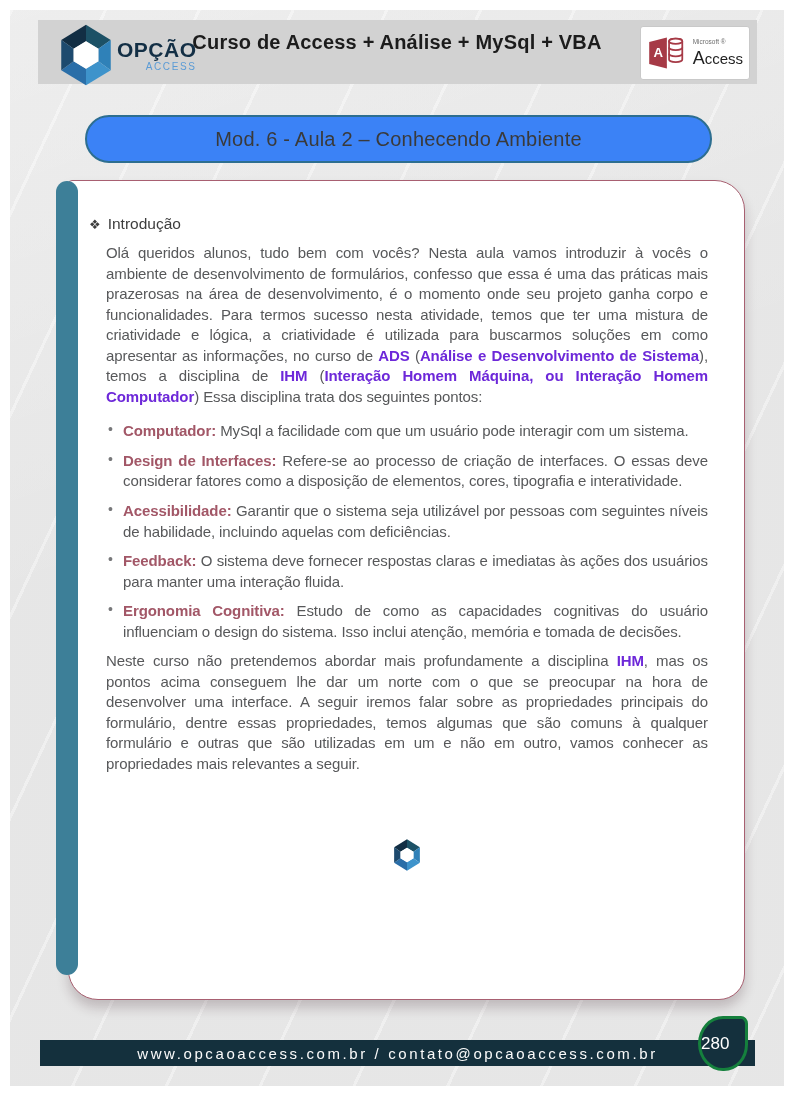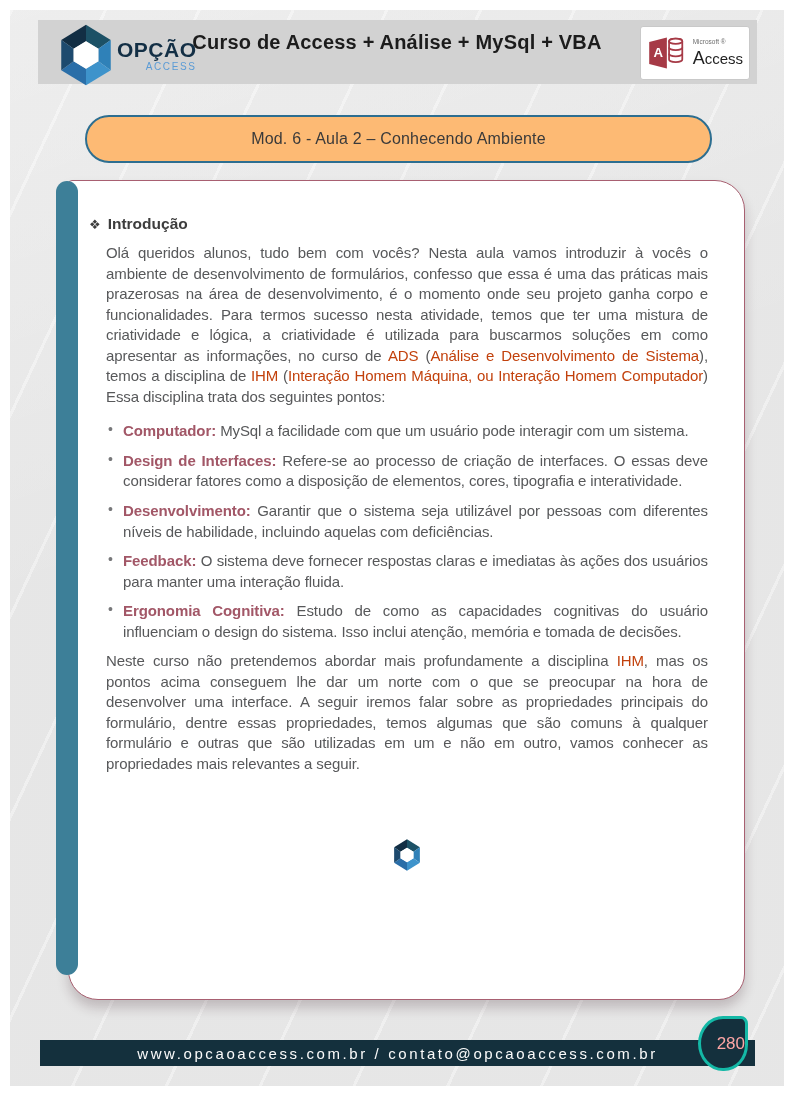--- a/index.html
+++ b/index.html
@@ -27,57 +27,57 @@
     font-size:20px; font-weight:bold; color:#1c1c1c; letter-spacing:0.2px; white-space:nowrap; }
   .access-card { position:absolute; right:44px; top:26px; width:110px; height:54px; background:#ffffff;
     border:1px solid #c9c9c9; border-radius:3px; display:flex; align-items:center; padding:4px 6px; gap:3px; }
   .access-text { display:flex; flex-direction:column; line-height:1; }
   .access-text .ms { font-size:6.5px; color:#6f6f6f; margin-bottom:3px; }
   .access-text .ac { font-size:15px; color:#1f1f1f; }
   .access-text .ac::first-letter { font-size:18px; }
 
   
   .banner { position:absolute; left:85px; top:115px; width:627px; height:48px;
-    background:#fdba74; border:2px solid #2d6e90; border-radius:26px;
+    background:#3b82f6; border:2px solid #2d6e90; border-radius:26px;
     display:flex; align-items:center; justify-content:center;
-    font-size:16px; color:#3a3a3a; letter-spacing:0.2px; }
+    font-size:20px; color:#3a3a3a; letter-spacing:0.2px; }
 
   
   .accent-bar { position:absolute; left:56px; top:181px; width:22px; height:794px;
     background:#3d7f98; border-radius:11px; z-index:3; }
   .card { position:absolute; left:68px; top:180px; width:677px; height:820px;
     background:#ffffff; border:1px solid #a86071;
     border-radius:4px 30px 26px 30px;
     box-shadow:0 8px 12px rgba(60,30,40,0.22);
     padding:34px 36px 0 37px; z-index:2; }
 
   .section-heading { display:flex; align-items:baseline; gap:7px; margin-left:-17px; margin-bottom:10px; }
   .section-marker { font-size:13px; color:#3d3d3d; }
-  .section-title { font-size:15.5px; font-weight:bold; color:#3d3d3d; }
+  .section-title { font-size:15.5px; font-weight:normal; color:#3d3d3d; }
 
   .body-text { font-size:15px; line-height:1.37; color:#57585a; text-align:justify; letter-spacing:-0.1px; }
   .para { margin-bottom:11px; }
-  .bold { font-weight:normal; color:#c2410c; }
+  .bold { font-weight:bold; color:#6d28d9; }
 
   .bullet-list { margin:14px 0 2px 0; }
   .bullet-item { position:relative; padding-left:17px; margin-bottom:9px; }
   .bullet-dot { position:absolute; left:2px; top:0; color:#77787a; font-size:14px; }
   .term { font-weight:bold; color:#a25767; }
 
   .brand-mark { margin:62px auto 0 auto; width:30px; display:block; }
 
   
   .footer-bar { position:absolute; left:40px; top:1040px; width:715px; height:26px; background:#14303d;
     display:flex; align-items:center; justify-content:center; }
   .footer-contact { color:#fbfbfb; font-size:15px; letter-spacing:2.6px; }
   .page-badge { position:absolute; right:46px; top:1016px; width:50px; height:55px;
-    background:#14303d; border:3px solid #14b8a6;
+    background:#14303d; border:3px solid #15803d;
     border-radius:50% 14% 48% 50%;
-    display:flex; align-items:center; justify-content:flex-end;
-    color:#fca5a5; font-size:17px; z-index:5; }
+    display:flex; align-items:center; justify-content:flex-start;
+    color:#ffffff; font-size:17px; z-index:5; }
 </style>
 </head>
 <body>
 
 <div class="page">
   <div class="canvas"></div>
 
   <div class="header-bar"></div>
 
   <div class="logo">
@@ -130,21 +130,21 @@
       <div class="bullet-item">
         <span class="bullet-dot">•</span>
         <p class="body-text"><span class="term">Computador:</span><span> MySql a facilidade com que um usuário pode interagir com um sistema.</span></p>
       </div>
       <div class="bullet-item">
         <span class="bullet-dot">•</span>
         <p class="body-text"><span class="term">Design de Interfaces:</span><span> Refere-se ao processo de criação de interfaces. O essas deve considerar fatores como a disposição de elementos, cores, tipografia e interatividade.</span></p>
       </div>
       <div class="bullet-item">
         <span class="bullet-dot">•</span>
-        <p class="body-text"><span class="term">Desenvolvimento:</span><span> Garantir que o sistema seja utilizável por pessoas com diferentes níveis de habilidade, incluindo aquelas com deficiências.</span></p>
+        <p class="body-text"><span class="term">Acessibilidade:</span><span> Garantir que o sistema seja utilizável por pessoas com seguintes níveis de habilidade, incluindo aquelas com deficiências.</span></p>
       </div>
       <div class="bullet-item">
         <span class="bullet-dot">•</span>
         <p class="body-text"><span class="term">Feedback:</span><span> O sistema deve fornecer respostas claras e imediatas às ações dos usuários para manter uma interação fluida.</span></p>
       </div>
       <div class="bullet-item">
         <span class="bullet-dot">•</span>
         <p class="body-text"><span class="term">Ergonomia Cognitiva:</span><span> Estudo de como as capacidades cognitivas do usuário influenciam o design do sistema. Isso inclui atenção, memória e tomada de decisões.</span></p>
       </div>
     </div>

